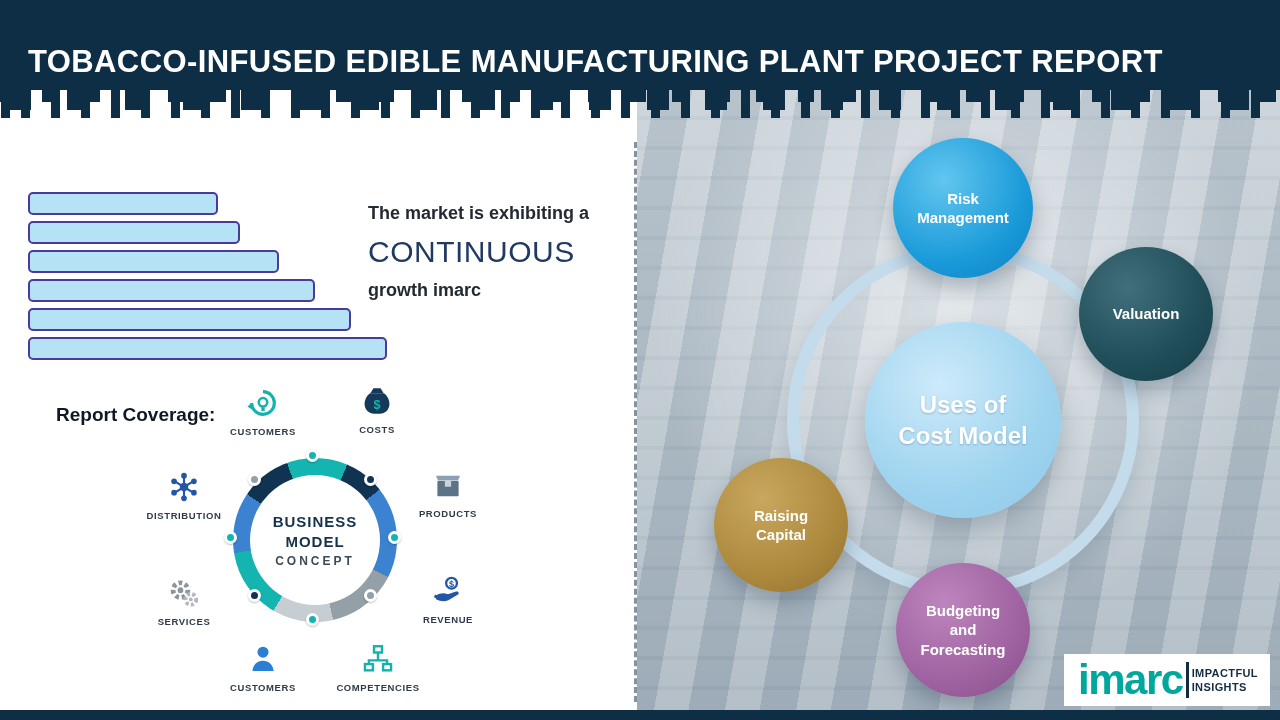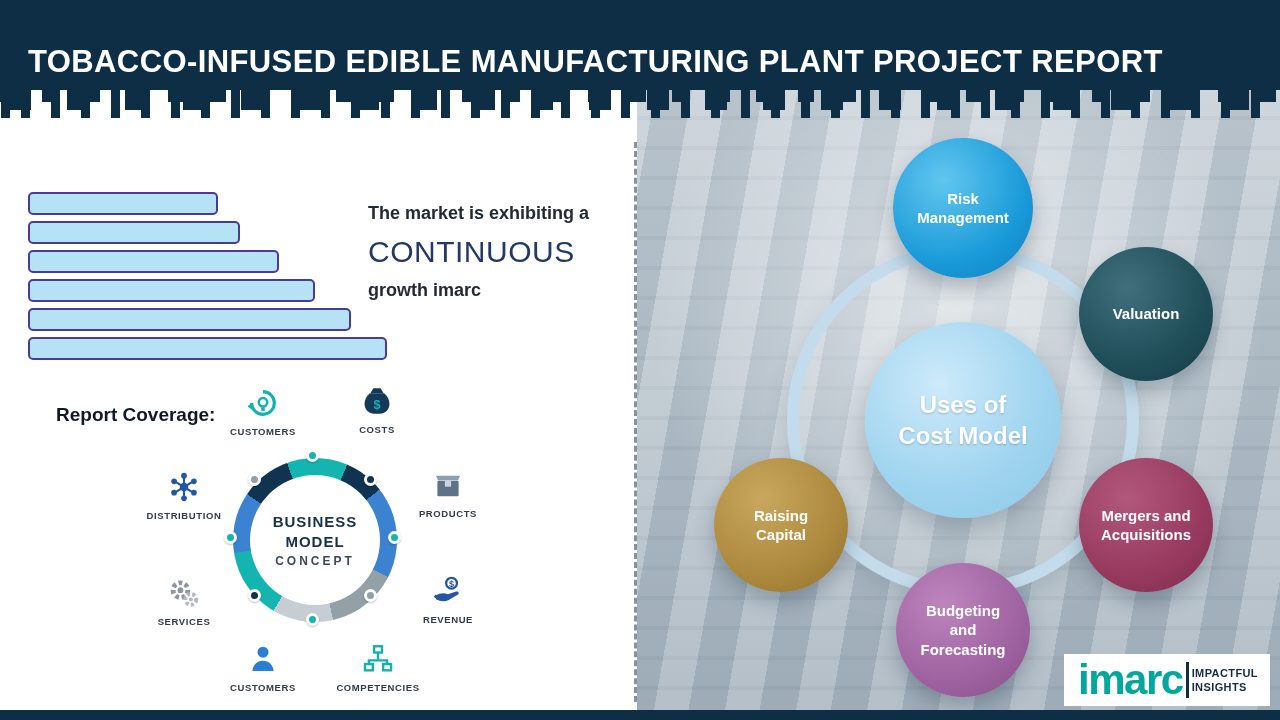--- a/index.html
+++ b/index.html
@@ -237,23 +237,20 @@
 
   <div class="node node--center">
     <span class="node-label">Uses of Cost Model</span>
   </div>
   <div class="node node--risk">
     <span class="node-label">Risk Management</span>
   </div>
   <div class="node node--valuation">
     <span class="node-label">Valuation</span>
   </div>
-  <div class="node node--mergers">
-    <span class="node-label">Mergers and Acquisitions</span>
-  </div>
   <div class="node node--budgeting">
     <span class="node-label">Budgeting and Forecasting</span>
   </div>
   <div class="node node--raising">
     <span class="node-label">Raising Capital</span>
   </div>
 
   <div class="logo">
     <span class="logo-brand">imarc</span>
     <span class="logo-sep"></span>

